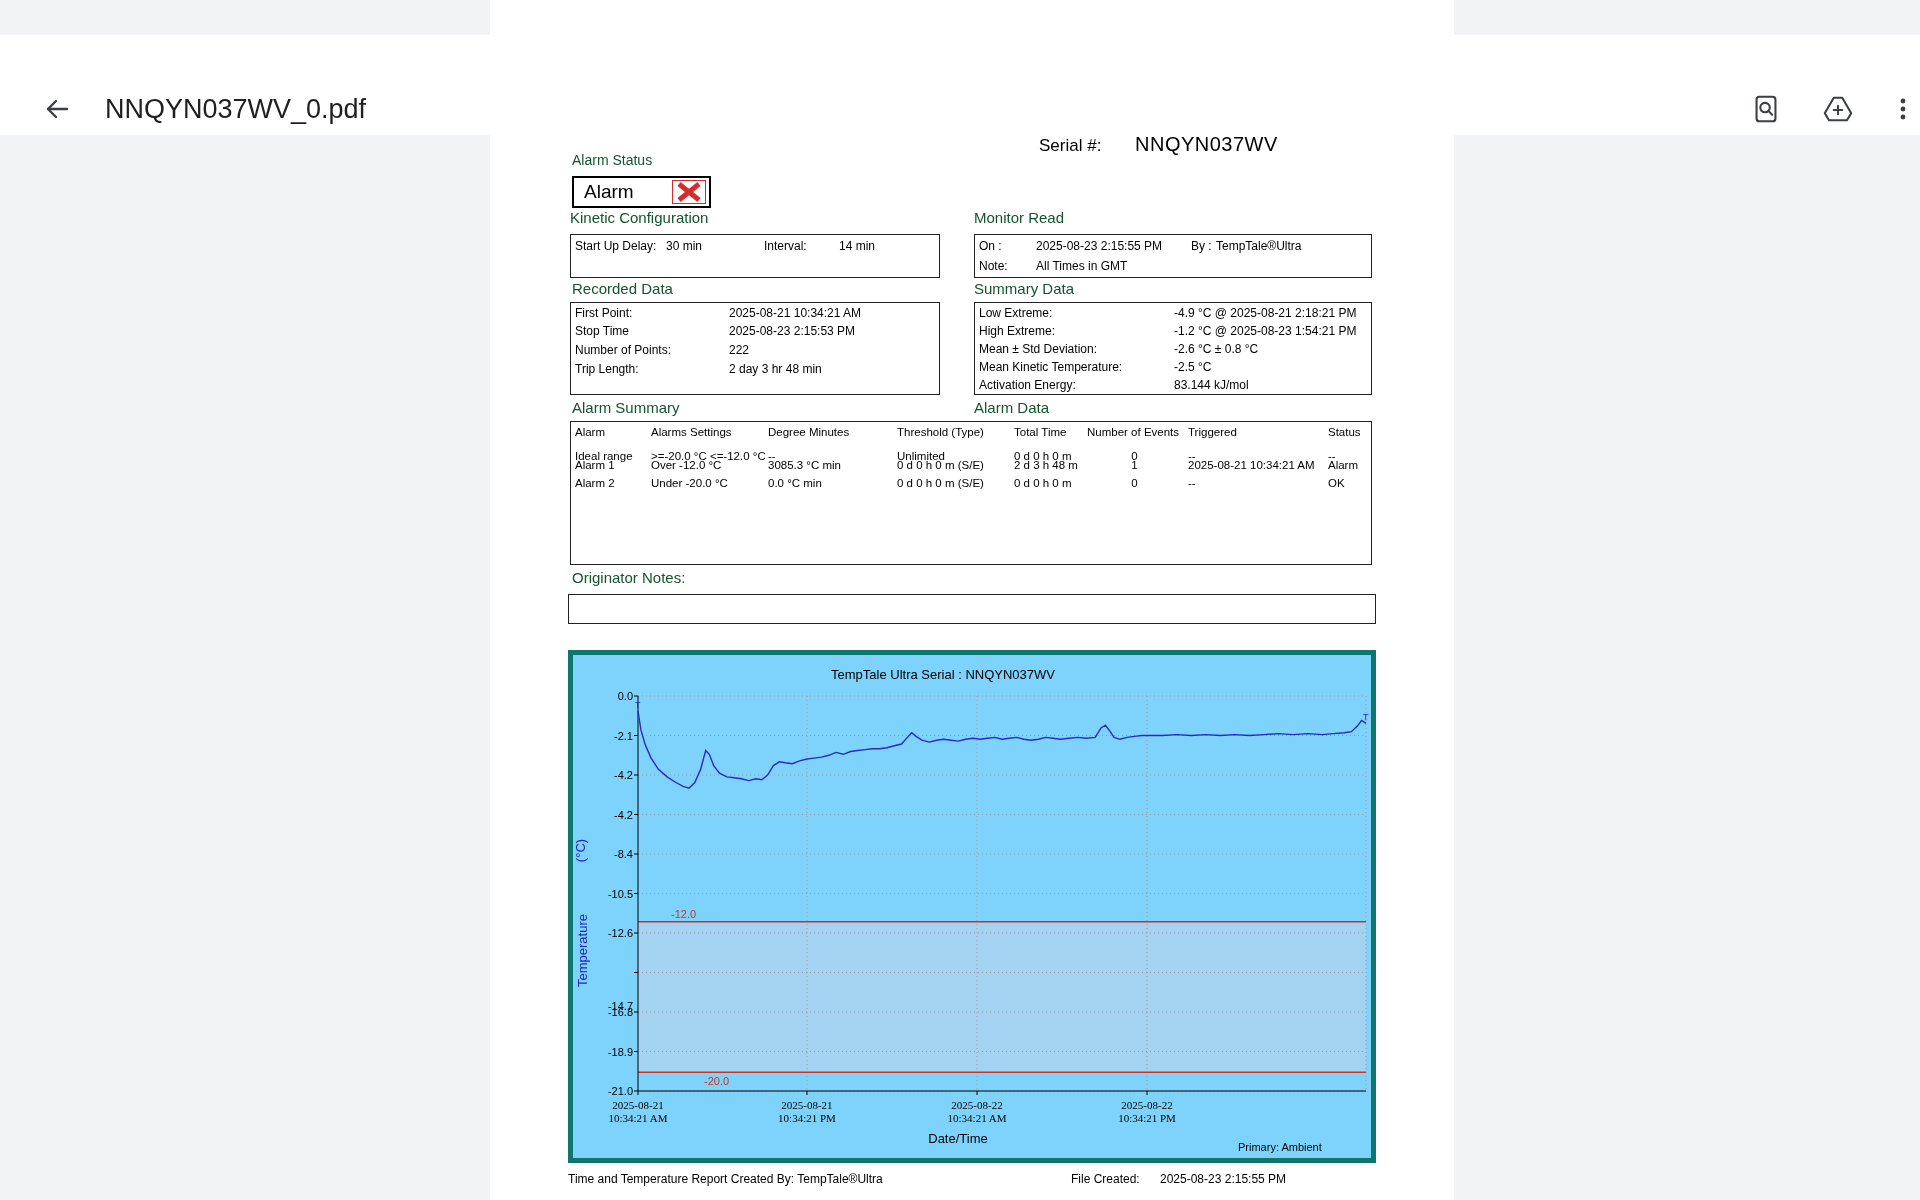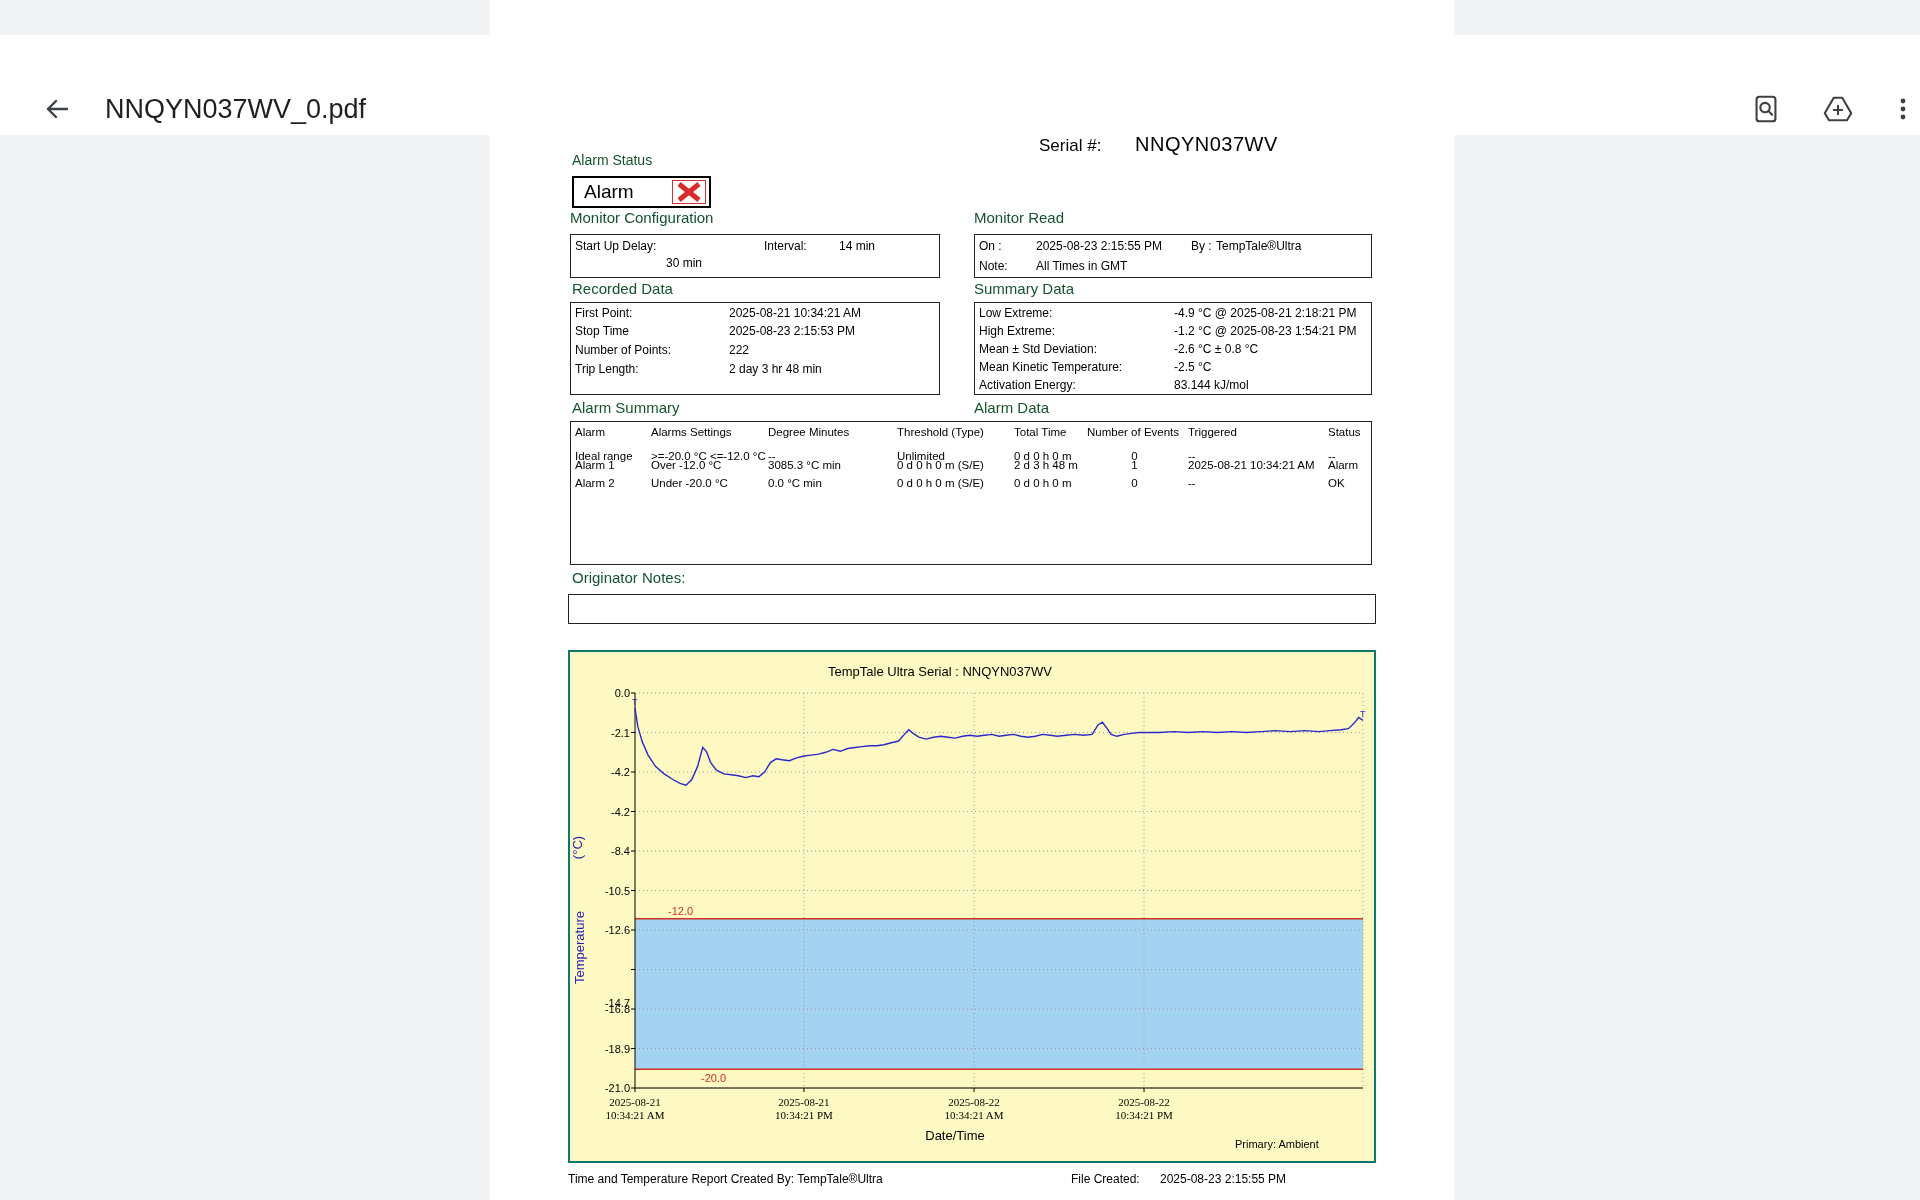--- a/index.html
+++ b/index.html
@@ -39,21 +39,21 @@
   .xbox { width:34px; height:24px; border:1.6px solid #d92b2b;
     display:flex; align-items:center; justify-content:center; }
   
   .atbl-row { position:absolute; left:0; width:100%; height:16px; font-size:11.5px; }
   .atbl-row span { position:absolute; white-space:nowrap; }
   .c0{left:4px} .c1{left:80px} .c2{left:197px} .c3{left:326px}
   .c4{left:443px} .c5{left:516px} .c6{left:617px} .c7{left:757px}
   .c5d{left:516px; width:95px; text-align:center;}
   
   .chart-box { position:absolute; left:78px; top:650px; width:808px; height:513px;
-    border:2px solid #0f766e; background:#fef9c3;padding-left:40px; }
+    border:5px solid #0f766e; background:#7dd3fc;padding-left:40px; }
   .chart-title { position:absolute; top:12px; left:0; width:740px; text-align:center;
     font-size:13px; }
   .chart-xlabel { position:absolute; top:476px; left:0; width:770px; text-align:center;
     font-size:13px; }
   .chart-legend { position:absolute; top:486px; left:665px; font-size:11px; }
   .rot { position:absolute; transform:rotate(-90deg); color:#2222bb; font-size:13px;
     text-align:center; white-space:nowrap; }
   .ytick { position:absolute; left:18px; width:42px; text-align:right; font-size:11px; }
   .xtick { position:absolute; top:444px; width:100px; text-align:center; font-size:11px;
     line-height:13px;font-family:Liberation Serif, serif; }
@@ -75,24 +75,24 @@
   <div class="alarm-box">
     <span class="alarm-word">Alarm</span>
     <span class="xbox">
       <svg width="28" height="20" viewBox="0 0 28 20">
         <line x1="4" y1="2" x2="24" y2="18" stroke="#d92b2b" stroke-width="5"></line>
         <line x1="24" y1="2" x2="4" y2="18" stroke="#d92b2b" stroke-width="5"></line>
       </svg>
     </span>
   </div>
 
-  <div class="sec-title" style="left:80px; top:209px;">Monitor Configuration</div>
+  <div class="sec-title" style="left:80px; top:209px;">Kinetic Configuration</div>
   <div class="box" style="left:80px; top:234px; width:370px; height:44px;">
     <span class="lbl" style="left:4px;  top:4px;">Start Up Delay:</span>
-    <span class="lbl" style="left:95px; top:21px;">30 min</span>
+    <span class="lbl" style="left:95px; top:4px;">30 min</span>
     <span class="lbl" style="left:193px; top:4px;">Interval:</span>
     <span class="lbl" style="left:268px; top:4px;">14 min</span>
   </div>
 
   <div class="sec-title" style="left:484px; top:209px;">Monitor Read</div>
   <div class="box" style="left:484px; top:234px; width:398px; height:44px;">
     <span class="lbl" style="left:4px;  top:4px;">On :</span>
     <span class="lbl" style="left:61px; top:4px;">2025-08-23  2:15:55 PM</span>
     <span class="lbl" style="left:216px; top:4px;">By :</span>
     <span class="lbl" style="left:241px; top:4px;">TempTale®Ultra</span>

